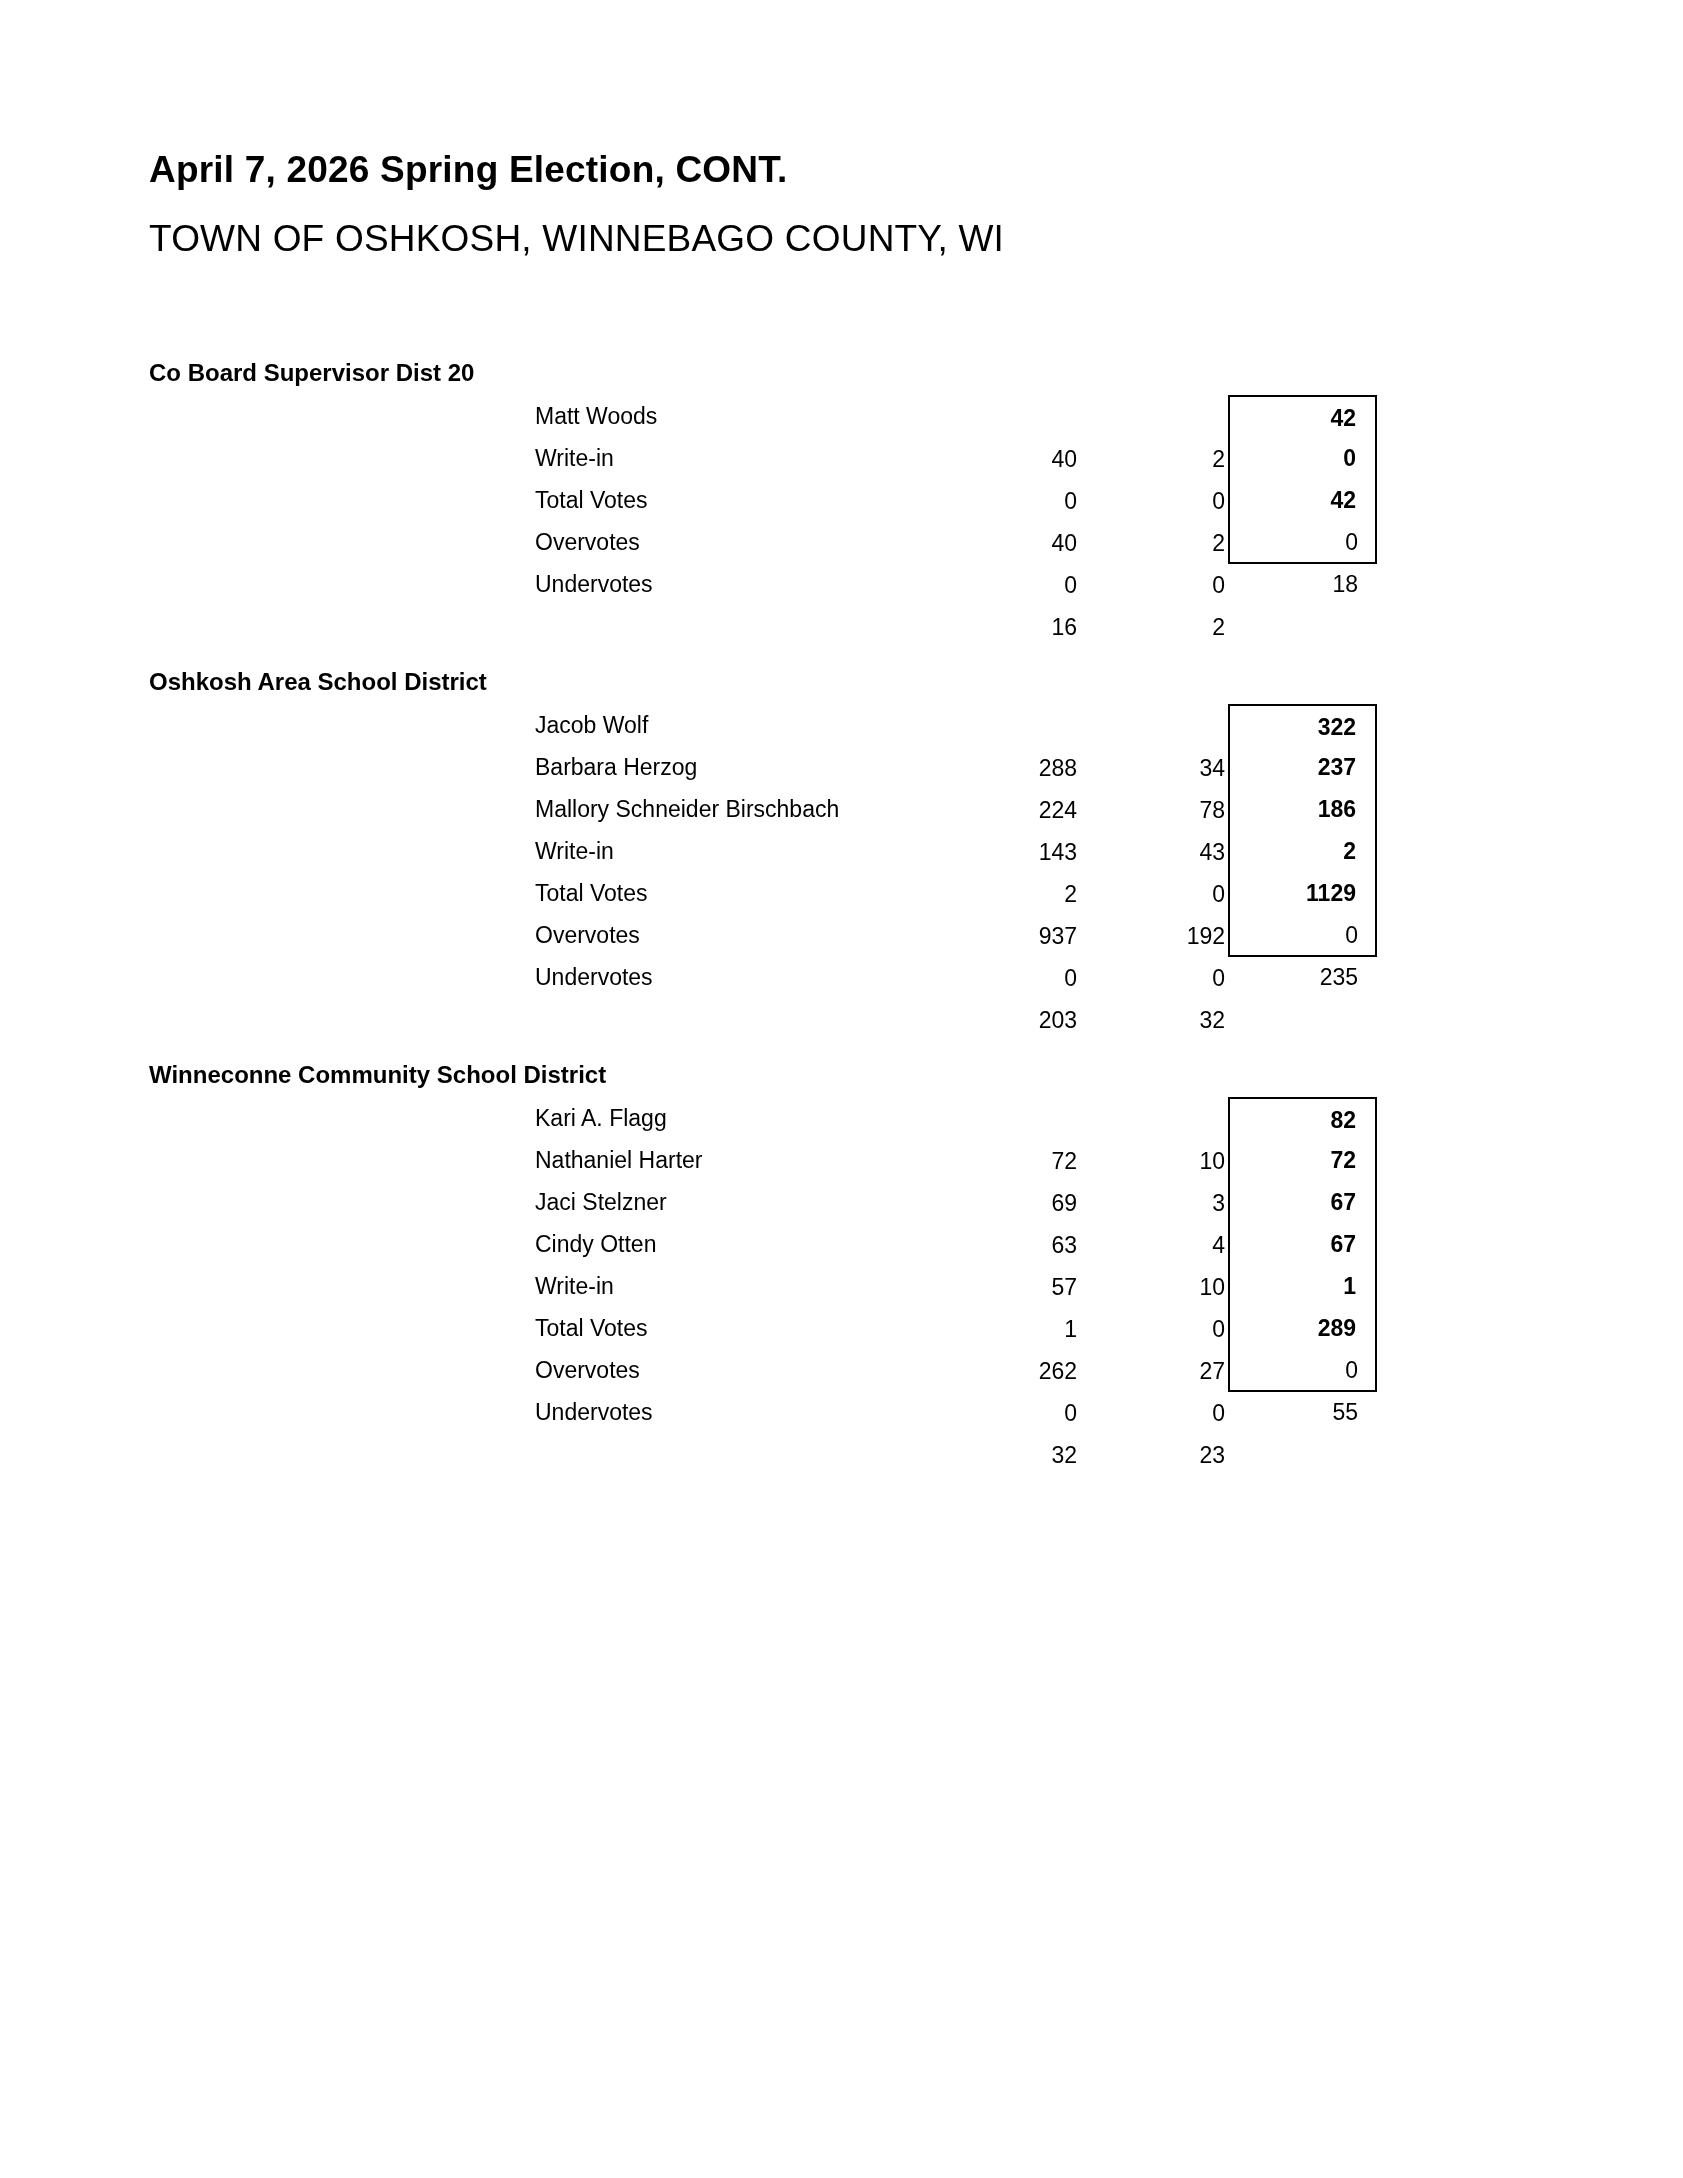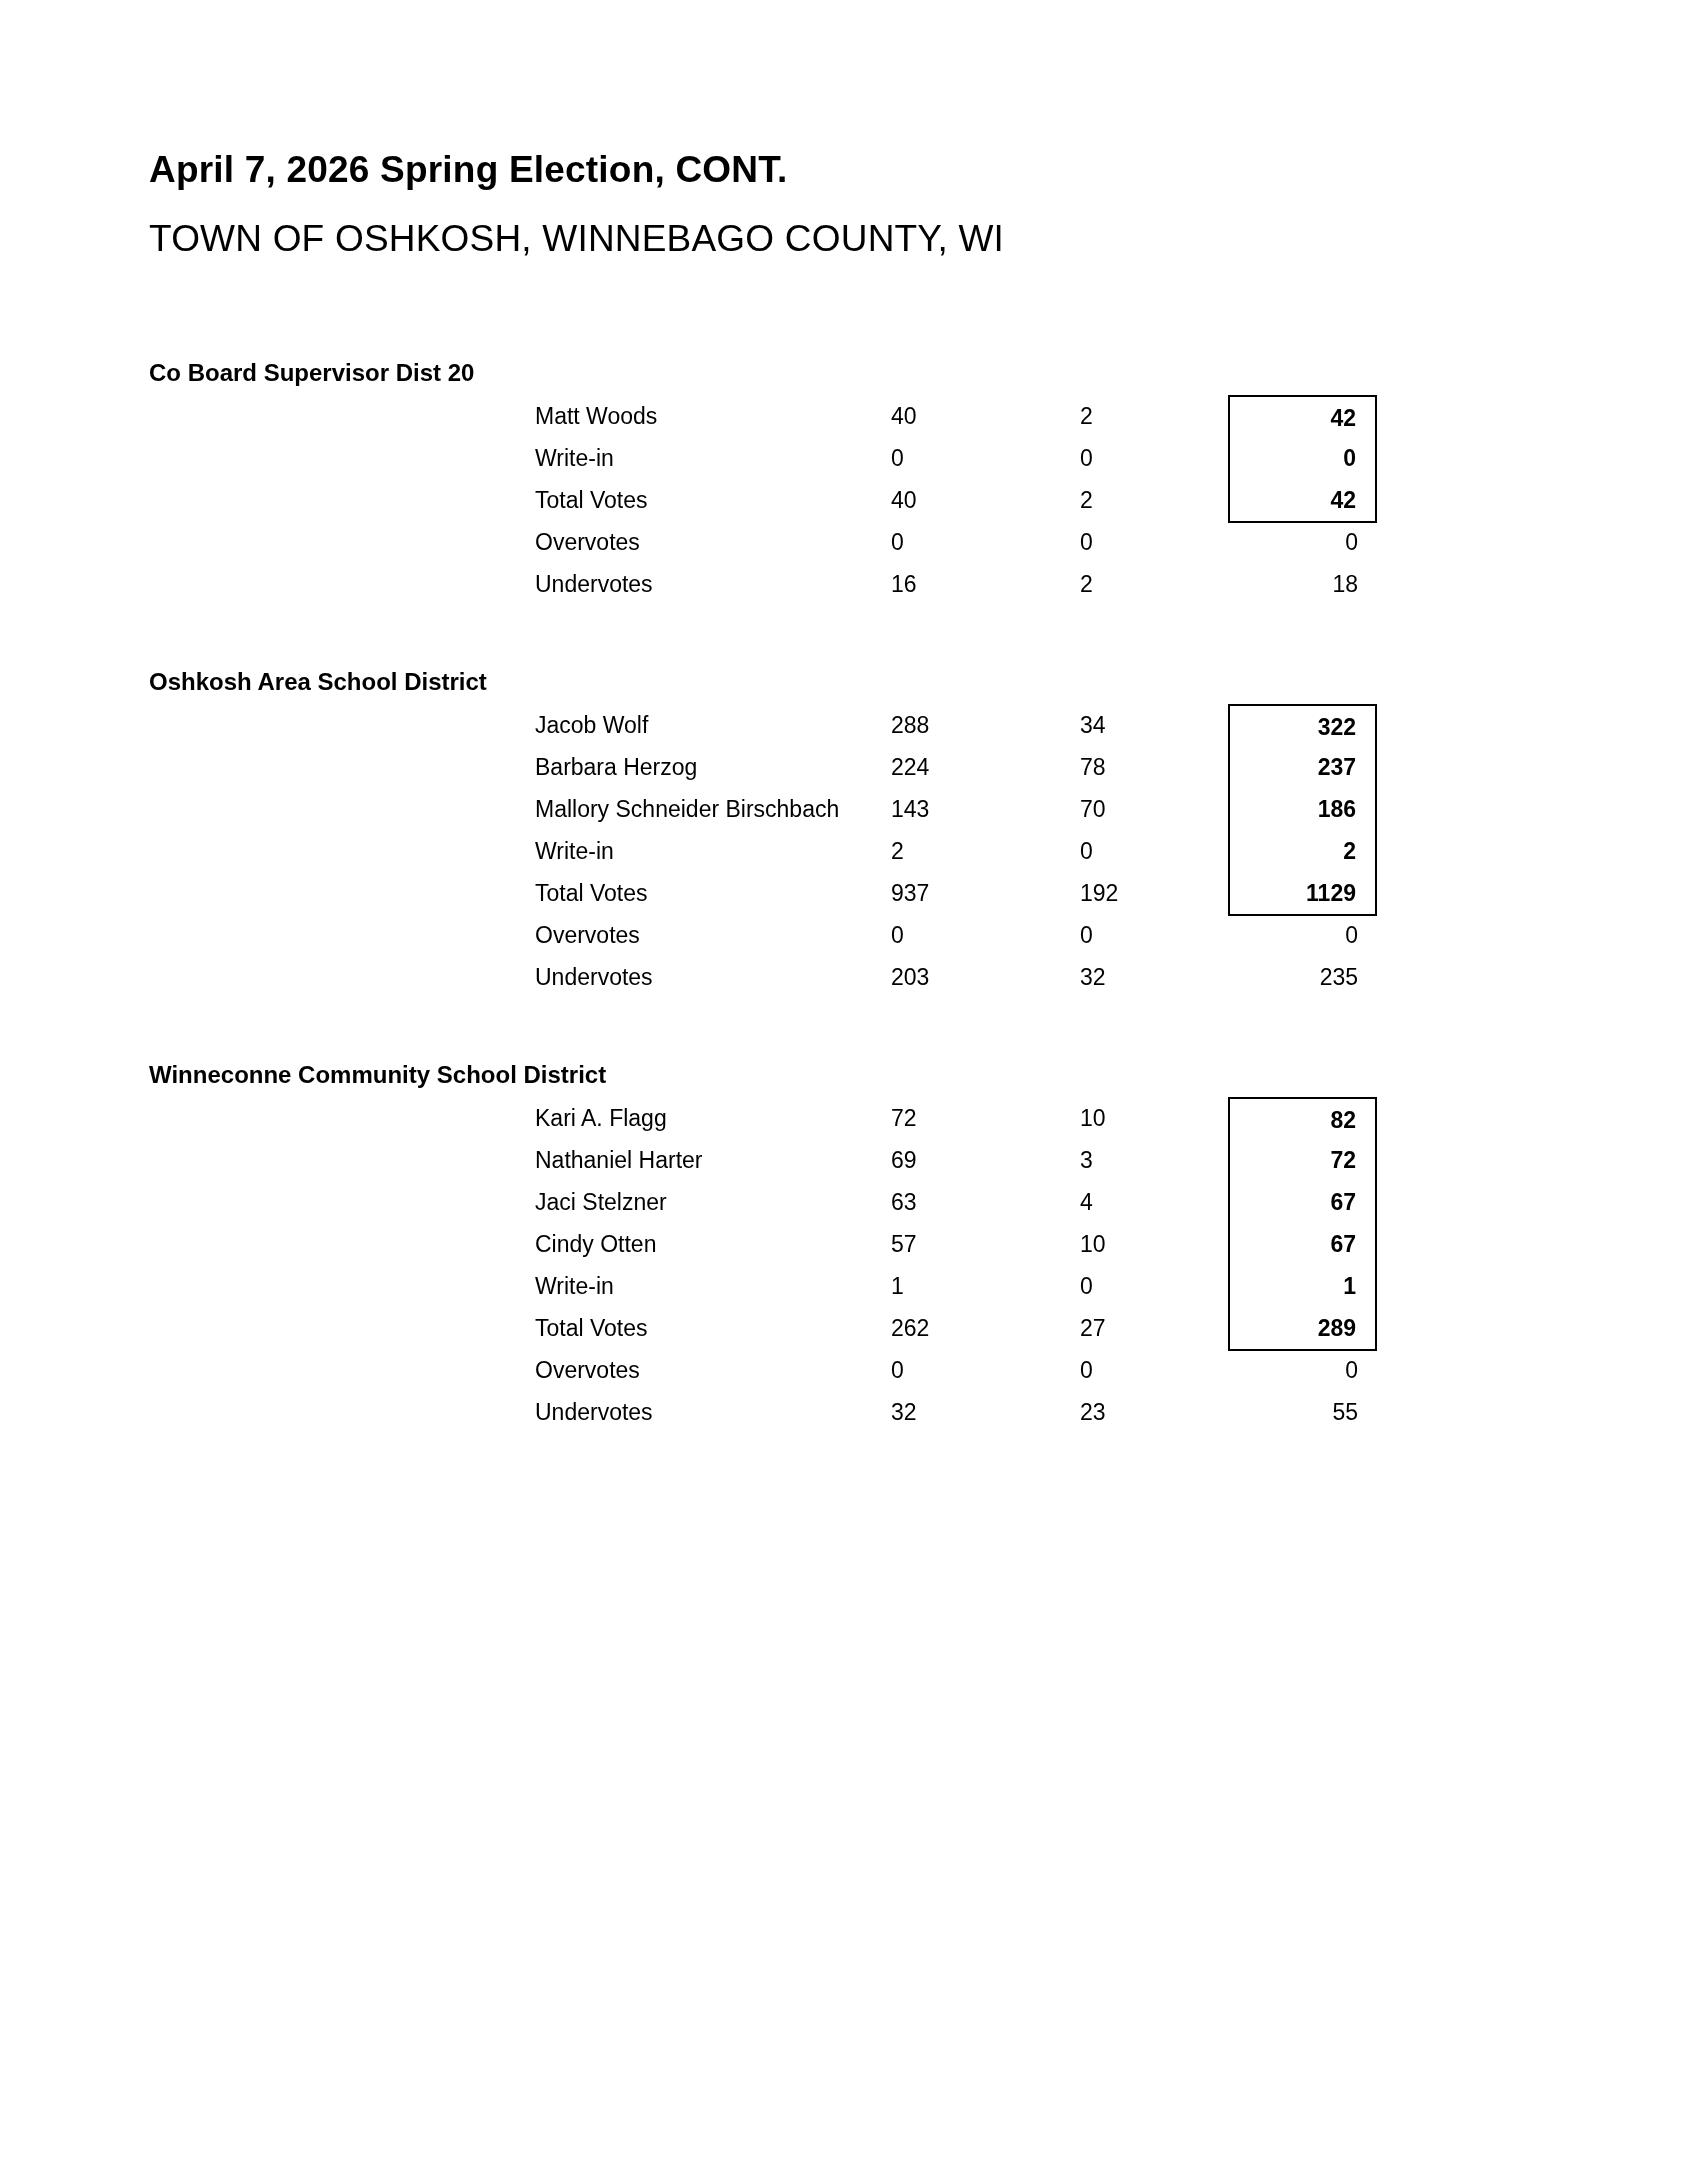--- a/index.html
+++ b/index.html
@@ -47,21 +47,23 @@
     height: 42px;
     line-height: 42px;
     font-size: 23px;
   }
   .cell-label {
     text-align: left;
     overflow: hidden;
     white-space: nowrap;
   }
   .cell-num {
+    text-align: right;
     padding-right: 3px;
+    margin-top: 43px;
   }
   .cell-total {
     text-align: right;
     padding-right: 19px;
     box-sizing: border-box;
   }
   .cell-total.boxed {
     border-left: 2px solid #000;
     border-right: 2px solid #000;
     font-weight: bold;
@@ -135,21 +137,21 @@
   <div class="row">
     <span class="cell-label">Barbara Herzog</span>
     <span class="cell-num">224</span>
     <span class="cell-num">78</span>
     <span class="cell-total boxed">237</span>
   </div>
 
   <div class="row">
     <span class="cell-label">Mallory Schneider Birschbach</span>
     <span class="cell-num">143</span>
-    <span class="cell-num">70</span>
+    <span class="cell-num">43</span>
     <span class="cell-total boxed">186</span>
   </div>
 
   <div class="row">
     <span class="cell-label">Write-in</span>
     <span class="cell-num">2</span>
     <span class="cell-num">0</span>
     <span class="cell-total boxed">2</span>
   </div>
 

